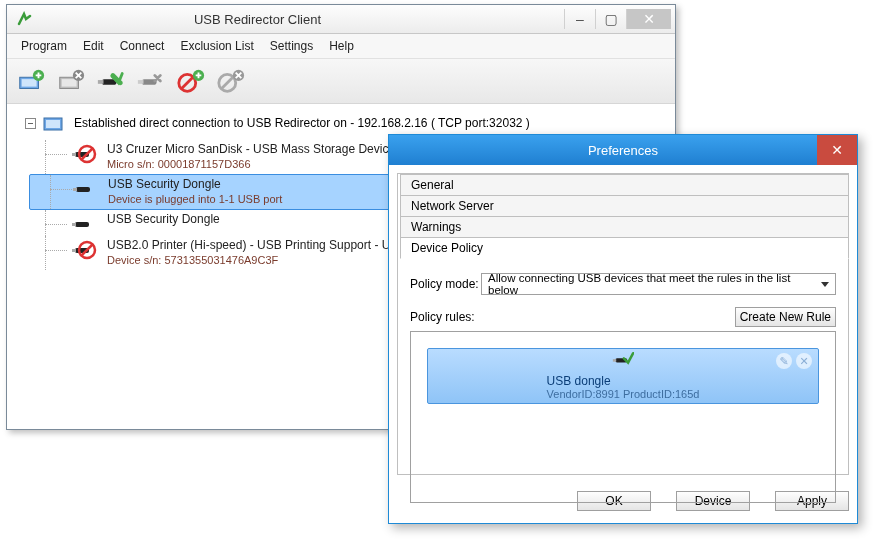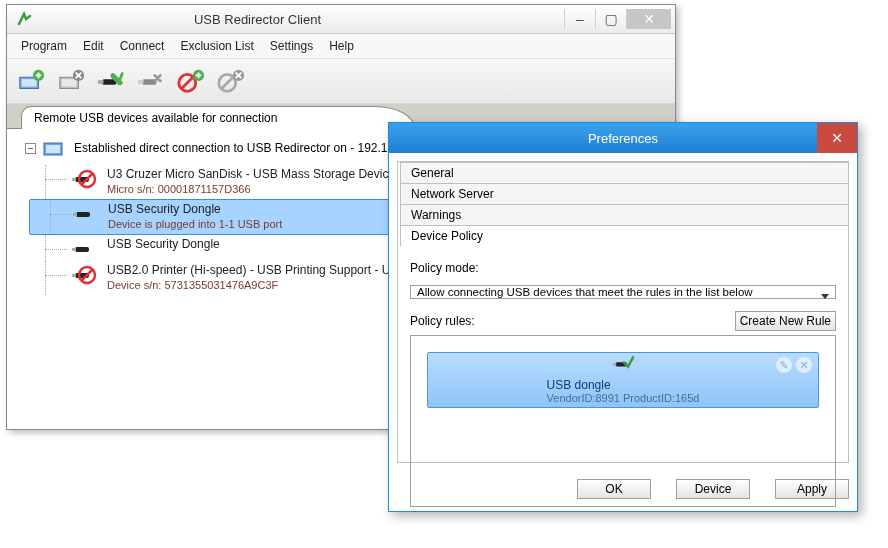--- a/index.html
+++ b/index.html
@@ -129,21 +129,21 @@
   .dev-row.selected {
     background:#a6d3ff;
     border:1px solid #3a8de0;
     border-radius:2px;
     margin:0 4px 0 4px;
     padding-left:42px;
   }
   
   .prefs {
     position:absolute;
-    left:388px; top:122px;
+    left:388px; top:134px;
     width:468px; height:388px;
     background:#fff;
     border:1px solid #1e8ad6;
     box-shadow:4px 4px 10px rgba(0,0,0,0.3);
   }
   .prefs-title {
     height:30px;
     background:linear-gradient(#3aa1ee,#1f7fd1);
     color:#fff;
     display:flex;align-items:center;justify-content:center;
@@ -185,21 +185,21 @@
     top:1px;
   }
   .tabctrl .tabs .t.active {
     background:#fff;
     border-bottom:1px solid #fff;
     z-index:2;
   }
   .tab-content {
     padding:14px 12px;
   }
-  .form-row {display:flex;gap:10px;margin-bottom:12px;flex-direction:column;}
+  .form-row {display:flex;align-items:center;gap:1px;margin-bottom:12px;}
   .form-row label{width:70px;}
   .combo {
     flex:1;
     border:1px solid #a0a0a0;
     height:20px;
     display:flex;align-items:center;
     padding:0 20px 0 6px;
     position:relative;
     font-size:11.5px;
     background:#fff;
@@ -319,23 +319,20 @@
         </svg>
     </div>
     <div class="tb-btn">
       <svg viewBox="0 0 32 32">
           <circle cx="12" cy="18" r="9" fill="none" stroke="#aaa" stroke-width="3"></circle>
           <line x1="6" y1="24" x2="18" y2="12" stroke="#aaa" stroke-width="3"></line>
           <circle cx="24" cy="10" r="6" fill="#999"></circle>
           <path d="M21 7l6 6M27 7l-6 6" stroke="#fff" stroke-width="2"></path>
         </svg>
     </div>
-  </div>
-  <div class="tab-strip">
-    <div class="tab">Remote USB devices available for connection</div>
   </div>
   <div class="tree-area">
     <div class="tree-root-row">
       <div class="expander">–</div>
       <svg class="dev-icon" viewBox="0 0 26 20">
           <rect x="2" y="4" width="18" height="12" fill="#6fa7e6" stroke="#3b6fa5"></rect>
           <rect x="4" y="6" width="14" height="8" fill="#cfe5fb"></rect>
         </svg>
       <span>Established direct connection to USB Redirector on - 192.168.2.16 ( TCP port:32032 )</span>
     </div>

